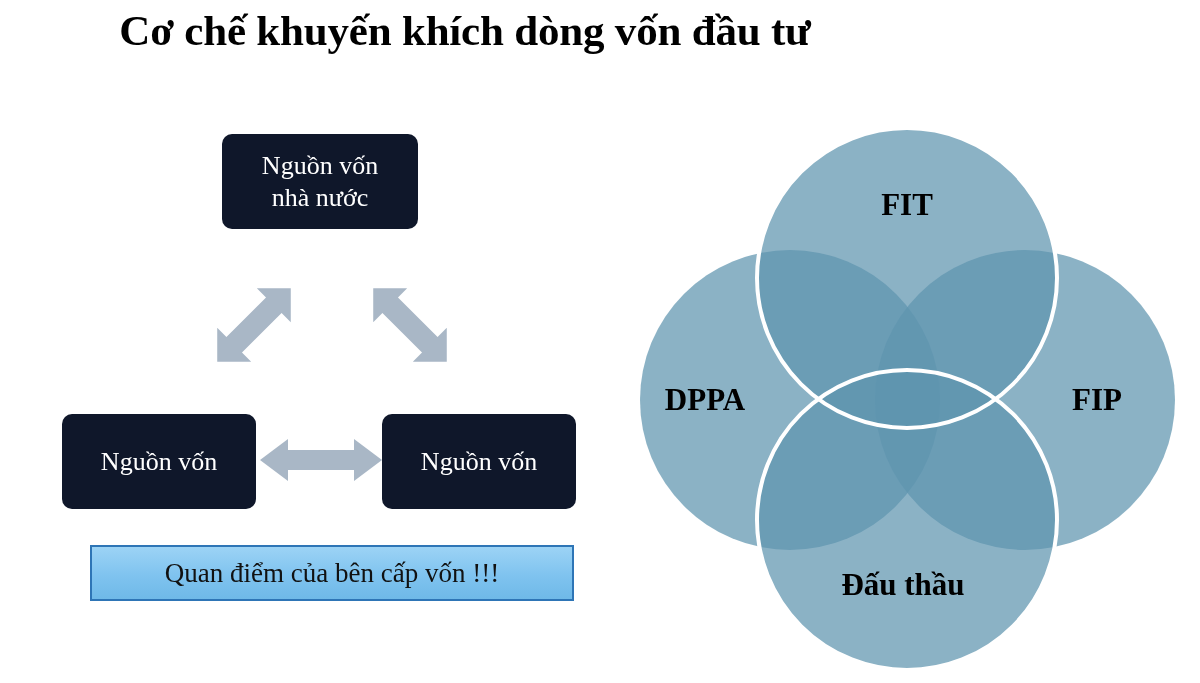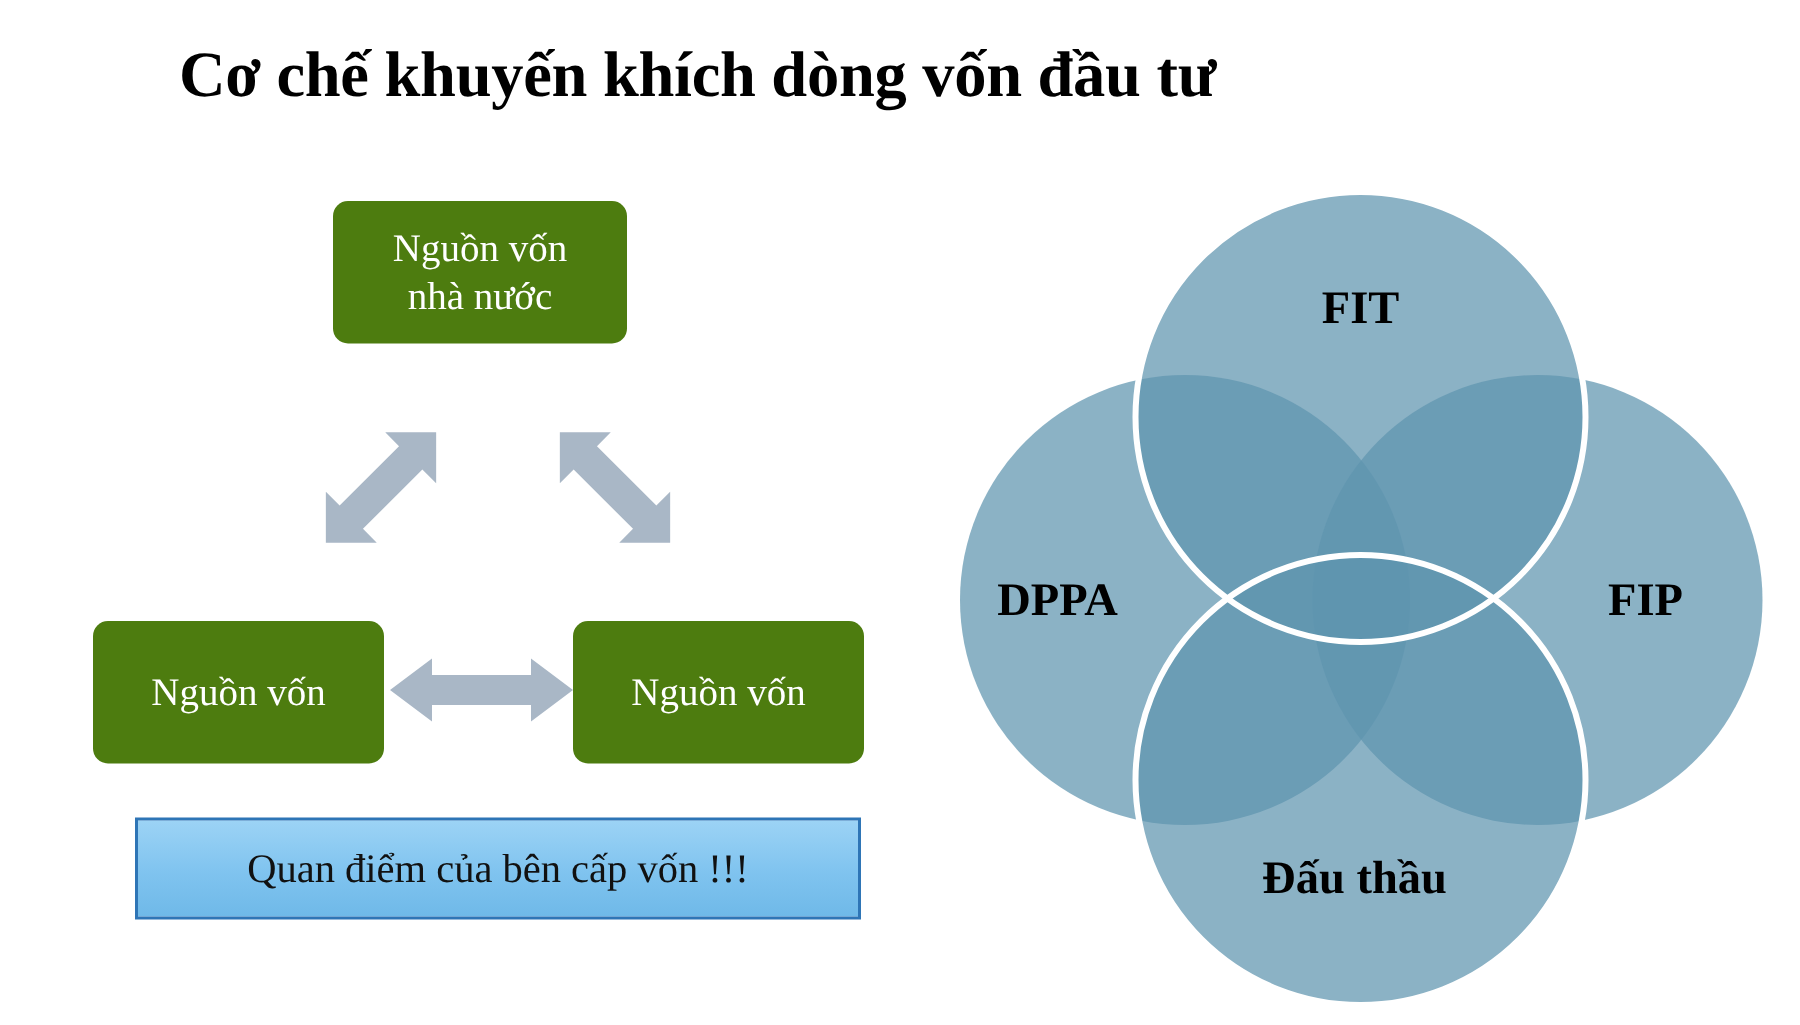--- a/index.html
+++ b/index.html
@@ -30,27 +30,26 @@
     top: 6px;
     width: 930px;
     text-align: center;
     font-family: "Liberation Serif", "DejaVu Serif", serif;
     font-weight: bold;
     font-size: 43px;
     line-height: 1.15;
     color: #000000;
     letter-spacing: -0.2px;
     white-space: nowrap;
-    margin-top: 20px;
   }
 
   
   .flow-box {
     position: absolute;
-    background: #4d7c0f;
+    background: #0f172a;
     border-radius: 10px;
     color: #ffffff;
     display: flex;
     align-items: center;
     justify-content: center;
     text-align: center;
     font-family: "Liberation Serif", "DejaVu Serif", serif;
     font-size: 26px;
     line-height: 1.22;
     box-sizing: border-box;
@@ -76,21 +75,21 @@
     width: 194px;
     height: 95px;
   }
 
   
   #note-box {
     position: absolute;
     left: 90px;
     top: 545px;
     width: 484px;
-    height: 68px;
+    height: 56px;
     box-sizing: border-box;
     border: 2px solid #2E75B6;
     background: linear-gradient(180deg, #9CD3F5 0%, #7FC3EF 55%, #6FB9E8 100%);
     display: flex;
     align-items: center;
     justify-content: center;
     font-family: "Liberation Serif", "DejaVu Serif", serif;
     font-size: 27px;
     color: #111111;
     white-space: nowrap;

